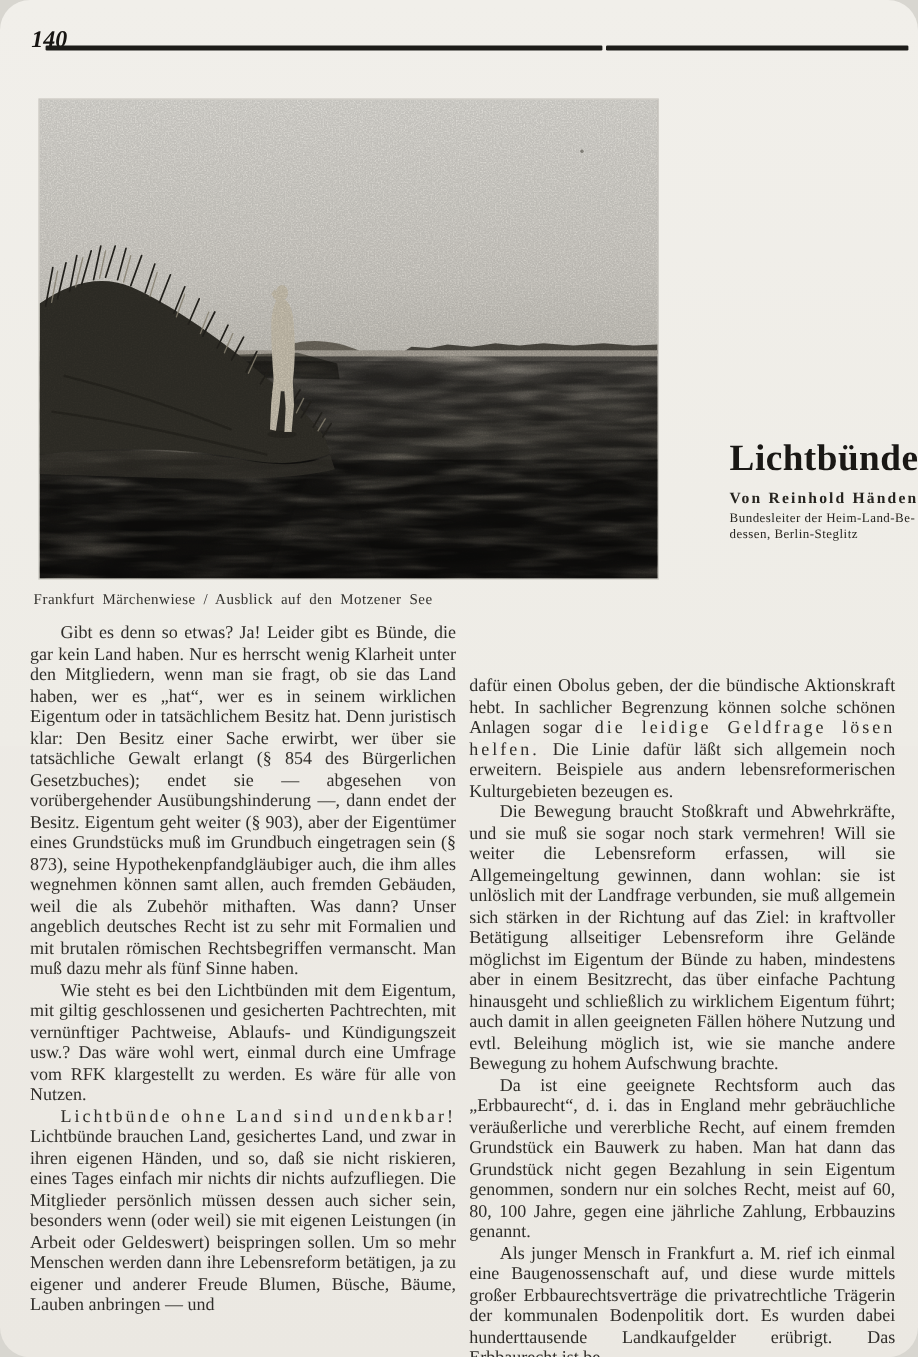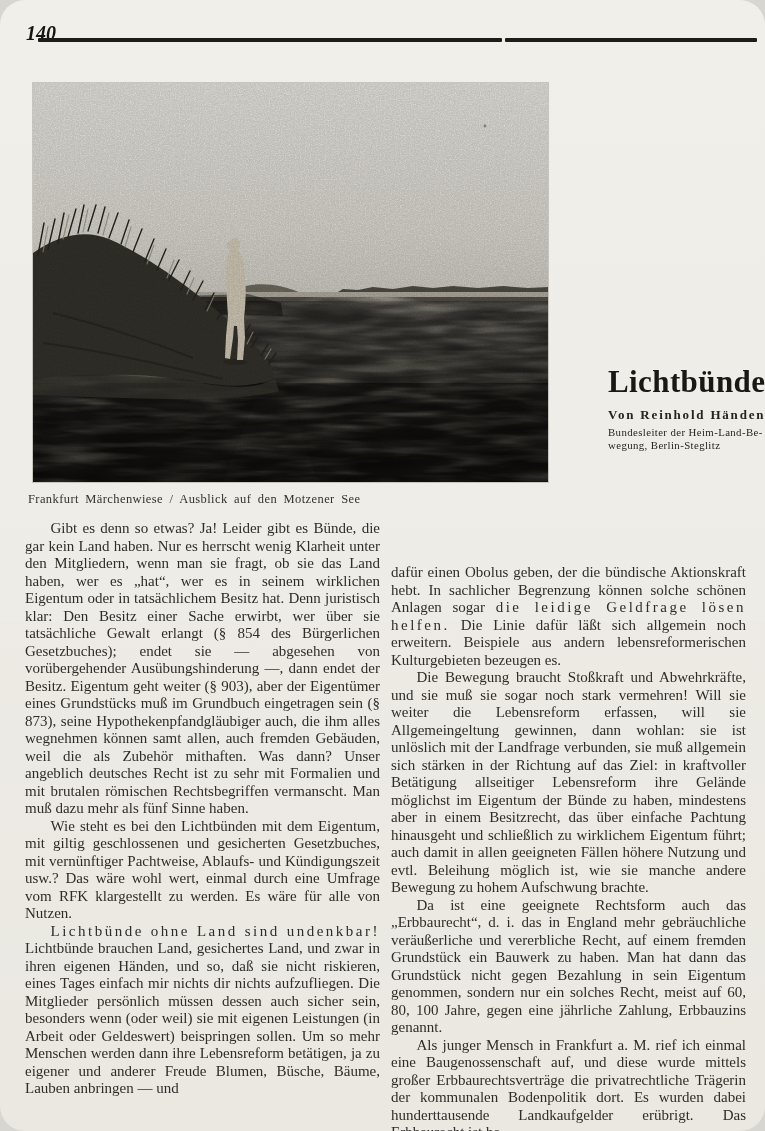--- a/index.html
+++ b/index.html
@@ -124,27 +124,27 @@
     </svg>
   </figure>
 
   <div class="caption">Frankfurt Märchenwiese / Ausblick auf den Motzener See</div>
 
   <section class="headline">
     <h1><span>Lichtbünde</span><br></h1>
     <div class="byline">Von Reinhold Händen,</div>
     <div class="role">
       <span>Bundesleiter der Heim-Land-Be-</span><br>
-      <span>wegung, Berlin-Steglitz</span>
+      <span>dessen, Berlin-Steglitz</span>
     </div>
   </section>
 
   <section class="col col-left">
     <p>Gibt es denn so etwas? Ja! Leider gibt es Bünde, die gar kein Land haben. Nur es herrscht wenig Klarheit unter den Mitgliedern, wenn man sie fragt, ob sie das Land haben, wer es „hat“, wer es in seinem wirklichen Eigentum oder in tatsächlichem Besitz hat. Denn juristisch klar: Den Besitz einer Sache erwirbt, wer über sie tatsächliche Gewalt erlangt (§ 854 des Bürgerlichen Gesetzbuches); endet sie — abgesehen von vorübergehender Ausübungshinderung —, dann endet der Besitz. Eigentum geht weiter (§ 903), aber der Eigentümer eines Grundstücks muß im Grundbuch eingetragen sein (§ 873), seine Hypothekenpfandgläubiger auch, die ihm alles wegnehmen können samt allen, auch fremden Gebäuden, weil die als Zubehör mithaften. Was dann? Unser angeblich deutsches Recht ist zu sehr mit Formalien und mit brutalen römischen Rechtsbegriffen vermanscht. Man muß dazu mehr als fünf Sinne haben.</p>
-    <p>Wie steht es bei den Lichtbünden mit dem Eigentum, mit giltig geschlossenen und gesicherten Gesetzbuches, mit vernünftiger Pachtweise, Ablaufs- und Kündigungszeit usw.? Das wäre wohl wert, einmal durch eine Umfrage vom RFK klargestellt zu werden. Es wäre für alle von Nutzen.</p>
+    <p>Wie steht es bei den Lichtbünden mit dem Eigentum, mit giltig geschlossenen und gesicherten Pachtrechten, mit vernünftiger Pachtweise, Ablaufs- und Kündigungszeit usw.? Das wäre wohl wert, einmal durch eine Umfrage vom RFK klargestellt zu werden. Es wäre für alle von Nutzen.</p>
     <p><span class="sperr">Lichtbünde ohne Land sind undenkbar!</span> <span>Lichtbünde brauchen Land, gesichertes Land, und zwar in ihren eigenen Händen, und so, daß sie nicht riskieren, eines Tages einfach mir nichts dir nichts aufzufliegen. Die Mitglieder persönlich müssen dessen auch sicher sein, besonders wenn (oder weil) sie mit eigenen Leistungen (in Arbeit oder Geldeswert) beispringen sollen. Um so mehr Menschen werden dann ihre Lebensreform betätigen, ja zu eigener und anderer Freude Blumen, Büsche, Bäume, Lauben anbringen — und</span></p>
   </section>
 
   <section class="col col-right">
     <p class="noind"><span>dafür einen Obolus geben, der die bündische Aktionskraft hebt. In sachlicher Begrenzung können solche schönen Anlagen sogar</span> <span class="sperr">die leidige Geldfrage lösen helfen.</span> <span>Die Linie dafür läßt sich allgemein noch erweitern. Beispiele aus andern lebensreformerischen Kulturgebieten bezeugen es.</span></p>
     <p>Die Bewegung braucht Stoßkraft und Abwehrkräfte, und sie muß sie sogar noch stark vermehren! Will sie weiter die Lebensreform erfassen, will sie Allgemeingeltung gewinnen, dann wohlan: sie ist unlöslich mit der Landfrage verbunden, sie muß allgemein sich stärken in der Richtung auf das Ziel: in kraftvoller Betätigung allseitiger Lebensreform ihre Gelände möglichst im Eigentum der Bünde zu haben, mindestens aber in einem Besitzrecht, das über einfache Pachtung hinausgeht und schließlich zu wirklichem Eigentum führt; auch damit in allen geeigneten Fällen höhere Nutzung und evtl. Beleihung möglich ist, wie sie manche andere Bewegung zu hohem Aufschwung brachte.</p>
     <p>Da ist eine geeignete Rechtsform auch das „Erbbaurecht“, d. i. das in England mehr gebräuchliche veräußerliche und vererbliche Recht, auf einem fremden Grundstück ein Bauwerk zu haben. Man hat dann das Grundstück nicht gegen Bezahlung in sein Eigentum genommen, sondern nur ein solches Recht, meist auf 60, 80, 100 Jahre, gegen eine jährliche Zahlung, Erbbauzins genannt.</p>
     <p>Als junger Mensch in Frankfurt a. M. rief ich einmal eine Baugenossenschaft auf, und diese wurde mittels großer Erbbaurechtsverträge die privatrechtliche Trägerin der kommunalen Bodenpolitik dort. Es wurden dabei hunderttausende Landkaufgelder erübrigt. Das Erbbaurecht ist be-</p>
   </section>
 

